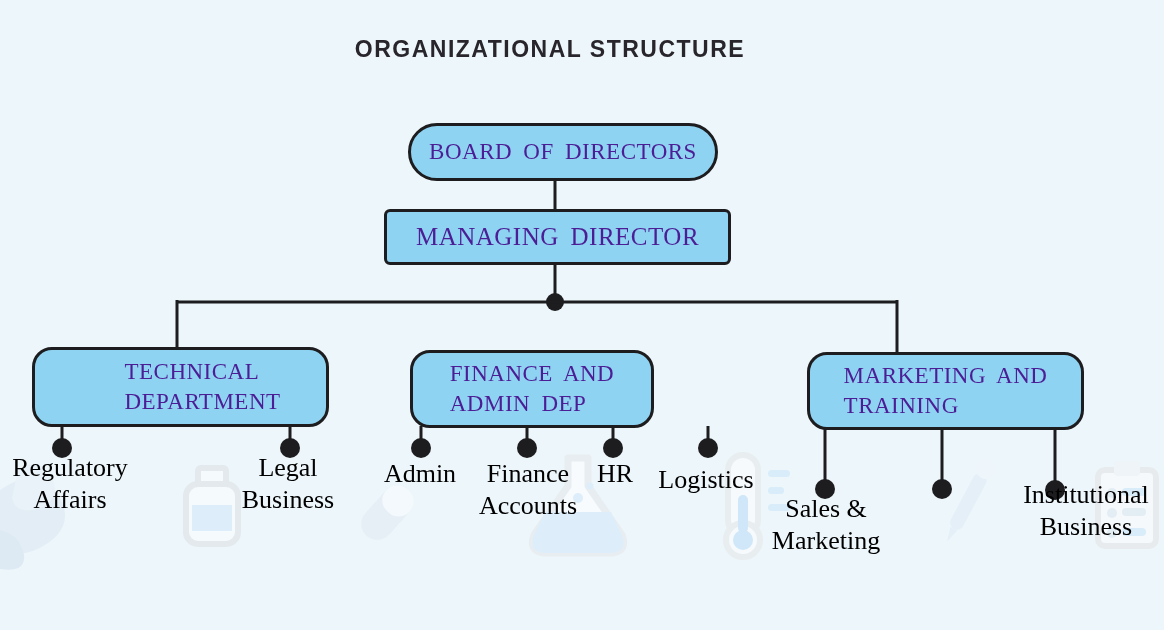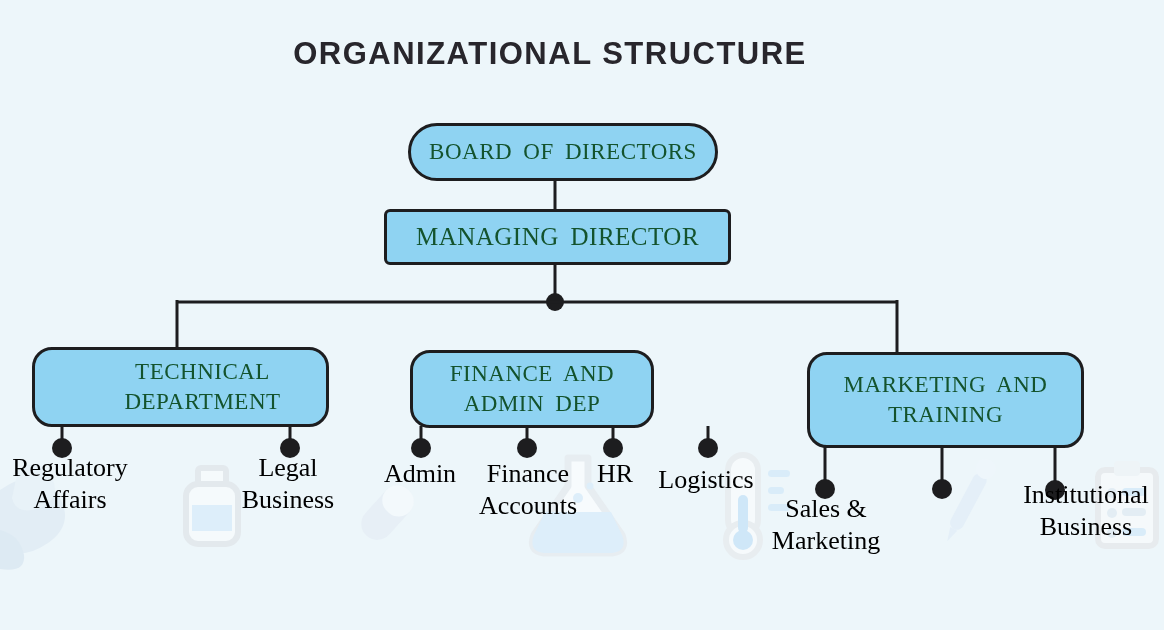--- a/index.html
+++ b/index.html
@@ -5,38 +5,38 @@
   html,body { margin:0; padding:0; }
   .stage {
     position:relative; width:1164px; height:630px;
     background:#edf6fa; overflow:hidden;
     font-family:"Liberation Serif", serif;
   }
   .title {
     position:absolute; left:150px; top:36px; width:800px;
     text-align:center;
     font-family:"Liberation Sans", sans-serif;
-    font-weight:800; font-size:31px; letter-spacing:1.5px;
+    font-weight:800; font-size:23px; letter-spacing:1.5px;
     color:#28262c; white-space:nowrap;
   }
   .layer { position:absolute; left:0; top:0; width:1164px; height:630px; }
   .node {
     position:absolute; box-sizing:border-box;
     background:#8fd3f2; border:3px solid #1d1d1f;
     display:flex; align-items:center; justify-content:center;
-    text-align:center; color:#14532d; z-index:2;
+    text-align:left; color:#4c1d95; z-index:2;
   }
   .node-label { white-space:pre-line; letter-spacing:0.5px; word-spacing:5px; }
   .node-board { left:408px; top:123px; width:310px; height:58px; border-radius:29px; font-size:23px; }
   .node-md    { left:384px; top:209px; width:347px; height:56px; border-radius:6px; font-size:25px; }
   .node-dept  { border-radius:20px; font-size:23px; }
   .node-dept .node-label { line-height:30px; }
   .node-tech  { left:32px;  top:347px; width:297px; height:80px;padding-left:44px; }
   .node-fin   { left:410px; top:350px; width:244px; height:78px; }
-  .node-mkt   { left:807px; top:352px; width:277px; height:96px; }
+  .node-mkt   { left:807px; top:352px; width:277px; height:78px; }
   .leaf {
     position:absolute; transform:translateX(-50%);
     text-align:center; font-size:26px; line-height:32px;
     color:#000000; white-space:pre-line; z-index:2;
   }
   .connectors { z-index:1; }
   .watermarks { z-index:0; }
 </style>
 </head>
 <body>

